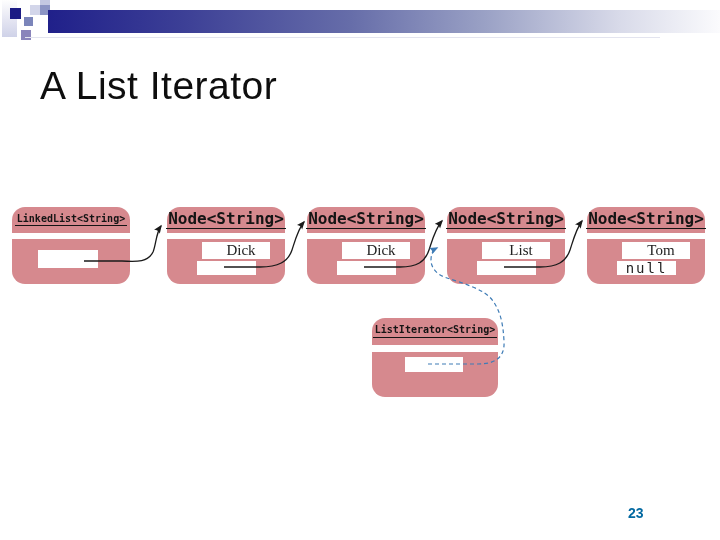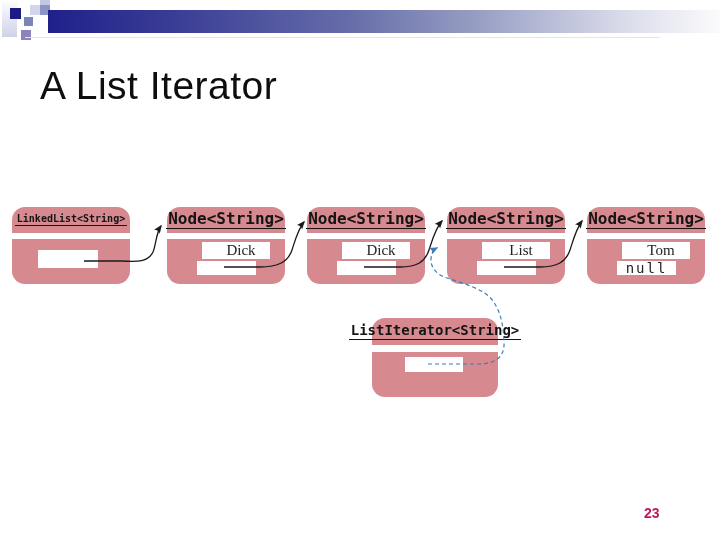--- a/index.html
+++ b/index.html
@@ -14,32 +14,32 @@
   .sq-b{left:40px;top:0;width:10px;height:5px;background:#c3c8e2;}
   .sq-c{left:40px;top:5px;width:10px;height:10px;background:#8b94c4;}
   .sq-d{left:24px;top:17px;width:9px;height:9px;background:#7b85ba;}
   .sq-e{left:21px;top:30px;width:10px;height:10px;background:#8a84bb;}
   .hbar{left:48px;top:10px;width:672px;height:23px;
         background:linear-gradient(90deg,#20208a 0%,#3c3f96 20%,#666da9 45%,#9aa1c5 65%,#d8dae9 85%,#fbfbfd 100%);}
   .hline{left:25px;top:37px;width:635px;height:1px;background:#e3e4ef;}
 
   
   .title{position:absolute;left:40px;top:64px;font-size:39px;color:#0e0e0e;letter-spacing:0.5px;}
-  .pagenum{position:absolute;left:644px;top:505px;font-size:14px;font-weight:bold;color:#be185d;}
+  .pagenum{position:absolute;left:628px;top:505px;font-size:14px;font-weight:bold;color:#0369a1;}
 
   
   .box{position:absolute;top:207px;width:118px;height:77px;background:#d6898e;border-radius:13px;}
   .b0{left:12px;}.b1{left:167px;}.b2{left:307px;}.b3{left:447px;}.b4{left:587px;}
   .b5{left:372px;top:318px;width:126px;height:79px;}
   .box-header{height:26px;display:flex;align-items:center;justify-content:center;}
   .b5 .box-header{height:27px;}
   .hl{font-family:"DejaVu Sans Mono",monospace;font-weight:bold;font-size:16px;color:#141414;
       border-bottom:1.4px solid #141414;padding:0 2px 1px;white-space:nowrap;line-height:1.05;}
   .b0 .hl{font-size:10px;}
-  .b5 .hl{font-size:14px;}
+  .b5 .hl{font-size:10px;}
   .sep{height:6px;background:#ffffff;}
   .b5 .sep{height:7px;}
   .field{position:absolute;background:#ffffff;display:flex;align-items:center;justify-content:center;
          font-family:"Liberation Serif",serif;font-size:15px;color:#222;}
   .f1{left:35px;top:35px;width:58px;height:17px;padding-left:10px;}
   .f2{left:30px;top:54px;width:59px;height:14px;}
   .f-ll{left:26px;top:43px;width:60px;height:18px;}
   .f-it{left:33px;top:39px;width:58px;height:15px;}
   .nulltxt{font-family:"DejaVu Sans Mono",monospace;font-size:14px;letter-spacing:2px;}
 

